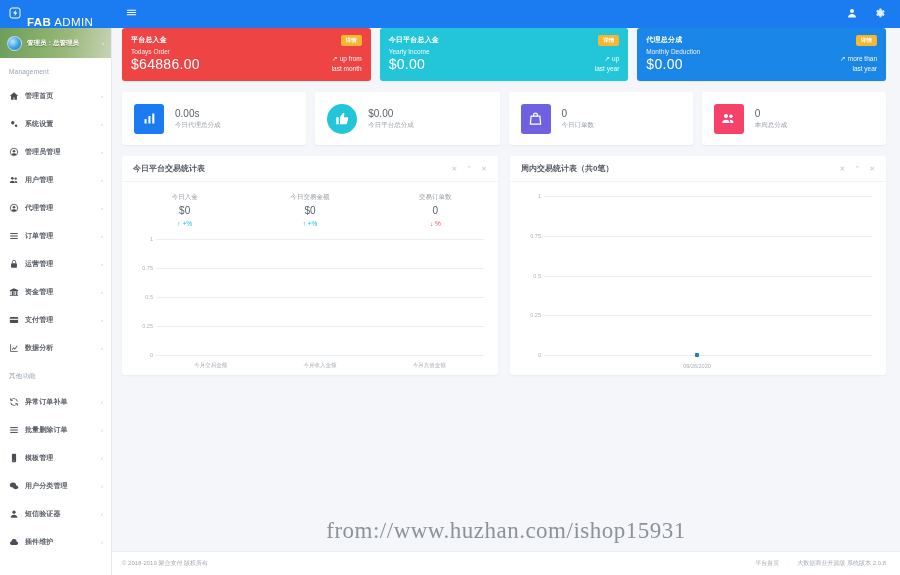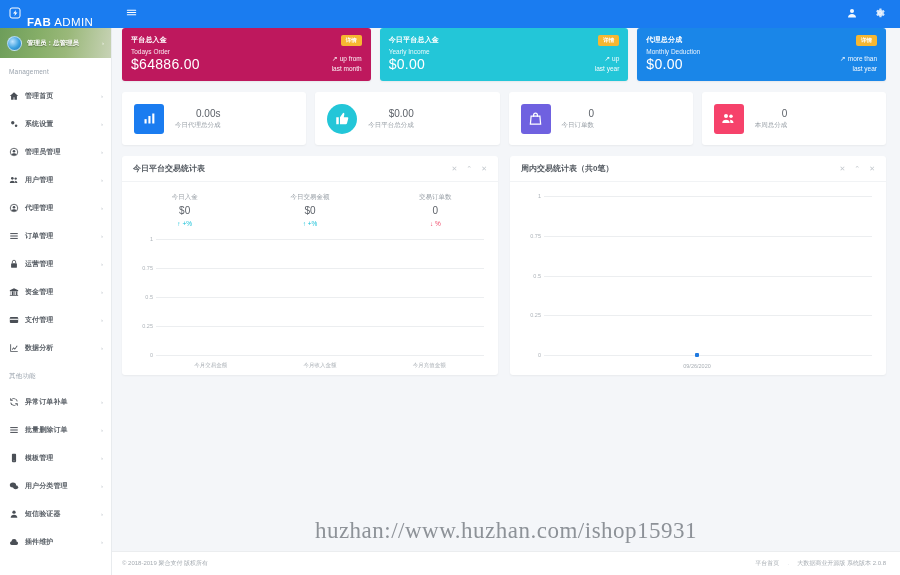--- a/index.html
+++ b/index.html
@@ -117,21 +117,21 @@
     display: flex; align-items: center; padding: 0 12px; gap: 11px;
     box-shadow: 0 1px 2px rgba(0,0,0,.05);
   }
   .mini-ico {
     width: 30px; height: 30px; display: flex; align-items: center;
     justify-content: center; color: #fff; flex: 0 0 30px;
   }
   .mini-ico.sq { border-radius: 3px; }
   .mini-ico.circ { border-radius: 50%; }
   .mini-ico svg { display: block; }
-  .mini-val { font-size: 10px; color: #5c6168; text-align: right; }
+  .mini-val { font-size: 10px; color: #5c6168; }
   .mini-lbl { font-size: 6.5px; color: #9aa1a8; margin-top: 2px; }
 
   
   .panels { display: flex; gap: 12px; padding: 11px 14px 0 10px; justify-content: flex-end; }
   .panel {
     flex: 1; background: #fff; border-radius: 3px; min-height: 219px;
     box-shadow: 0 1px 2px rgba(0,0,0,.05); display: flex; flex-direction: column;
   }
   .panel-head {
     height: 26px; display: flex; align-items: center; padding: 0 11px;
@@ -407,21 +407,21 @@
           <span class="menu-label">插件维护</span>
           <span class="menu-caret">›</span>
         </div>
       </div>
   </div>
 
   <div class="content">
 
 
     <div class="grid4" id="kpi-row">
-        <div class="kpi" style="background: #be185d;">
+        <div class="kpi" style="background: #ef4444;">
           <div class="kpi-title">平台总入金</div>
           <div class="kpi-sub">Todays Order</div>
           <div class="kpi-value">$64886.00</div>
           <div class="kpi-badge">详情</div>
           <div class="kpi-trend"><span class="arrow">↗</span><span>up from</span><br><span>last month</span></div>
         </div>
         <div class="kpi" style="background: rgb(35, 198, 216);">
           <div class="kpi-title">今日平台总入金</div>
           <div class="kpi-sub">Yearly Income</div>
           <div class="kpi-value">$0.00</div>
@@ -560,21 +560,21 @@
               <div class="y-tick" style="top: 163px;">0</div>
               <div class="x-lab-center">09/26/2020</div>
               <div class="dot" style="left: calc(50% - 2px); top: 161px; background: rgb(31, 122, 224);"></div>
             </div>
         </div>
       </div>
 
     </div>
   </div>
 
-  <div class="watermark">huzhan://www.huzhan.com/ishop15931</div>
+  <div class="watermark">from://www.huzhan.com/ishop15931</div>
 
   <div class="footer">
     <div class="footer-left">© 2018-2019 聚合支付 版权所有</div>
     <div class="footer-right">
       <span>平台首页</span>
       <span class="dot-sep">·</span>
       <span>大数据商业开源版 系统版本 2.0.8</span>
     </div>
   </div>
 

